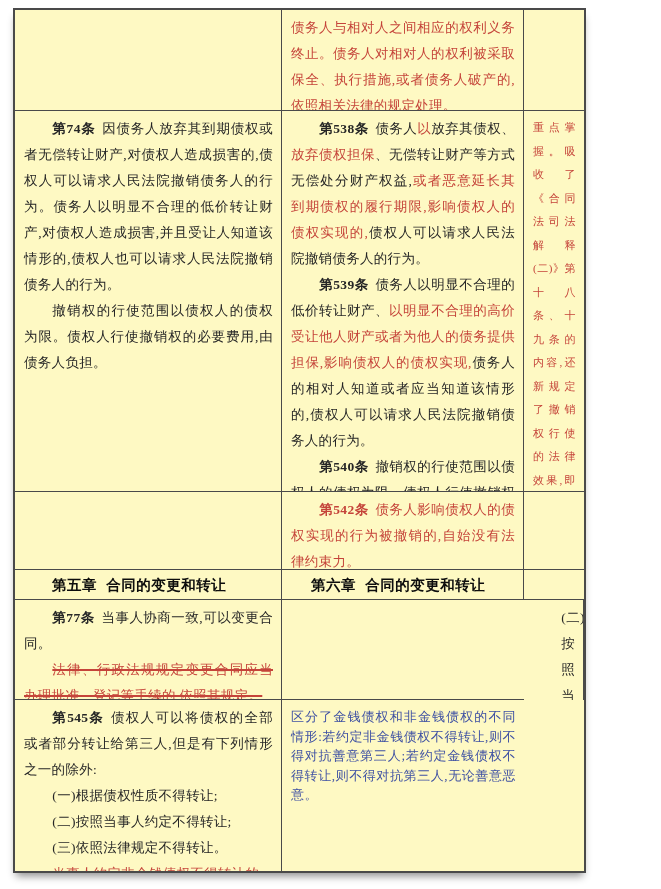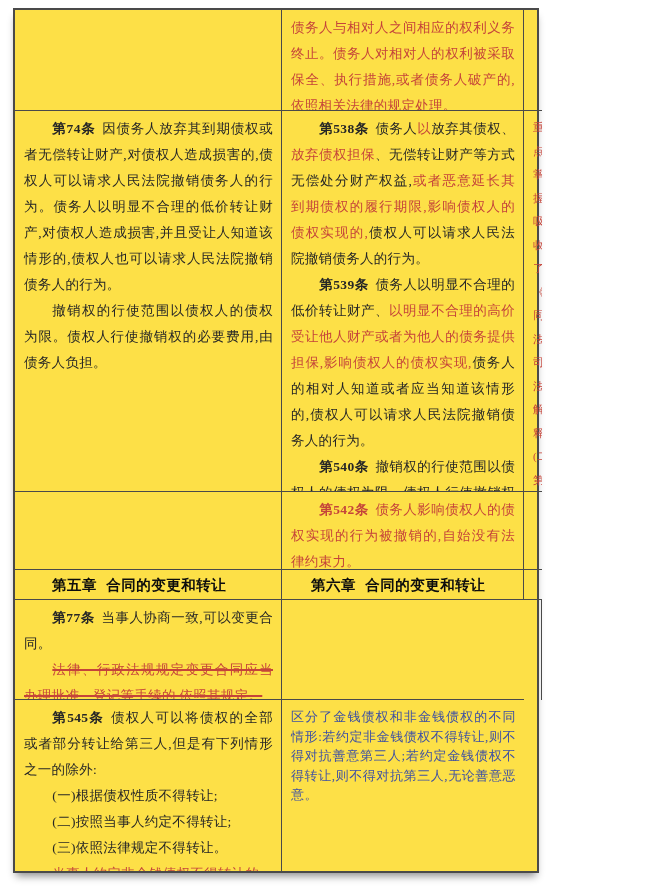--- a/index.html
+++ b/index.html
@@ -12,27 +12,27 @@
   html,body{margin:0;padding:0;}
   body{
     width:661px;height:889px;
     background:var(--bg);
     font-family:"Liberation Serif","DejaVu Serif",serif;
     position:relative;
     overflow:hidden;
   }
   .sheet{
     position:absolute;left:13px;top:8px;
-    width:526px;height:865px;
+    width:573px;height:865px;
     box-sizing:border-box;
     display:grid;
     grid-template-columns:267px 242px 1fr;
     grid-template-rows:101px 381px 78px 30px 100px 1fr;
     border:2px solid var(--border);
-    background:#fde047;
+    background:#fef9c3;
     box-shadow:0 6px 8px -3px rgba(0,0,0,.45);
   }
   .cell{
     box-sizing:border-box;
     border-right:1.5px solid var(--border);
     border-bottom:1.5px solid var(--border);
     padding:5px 8px 2px 9px;
     overflow:hidden;
   }
   .col3{border-right:none;}

